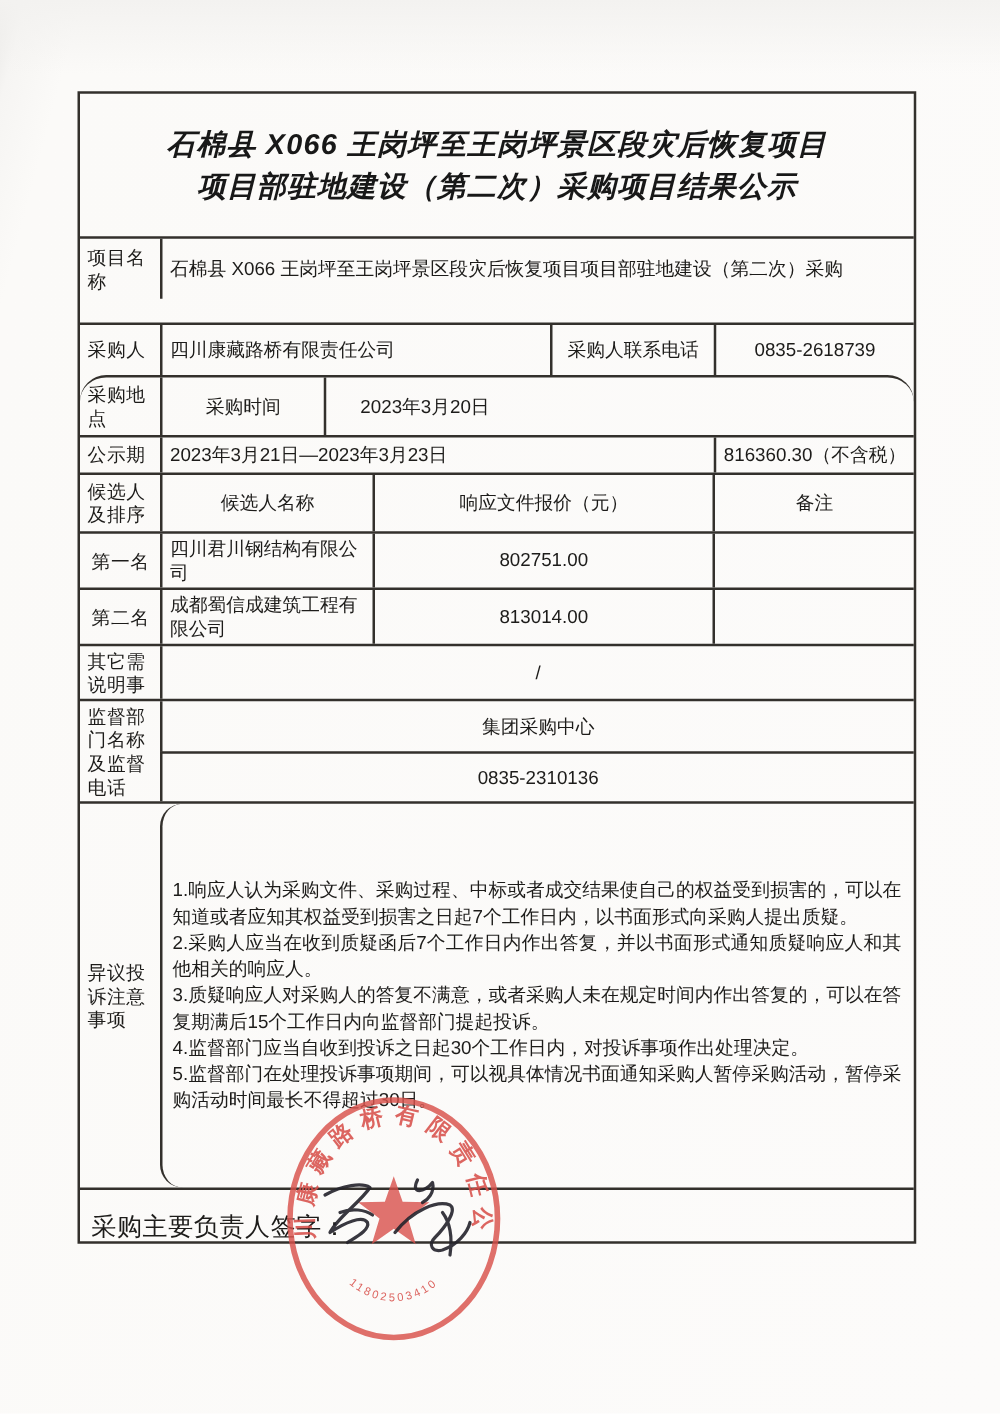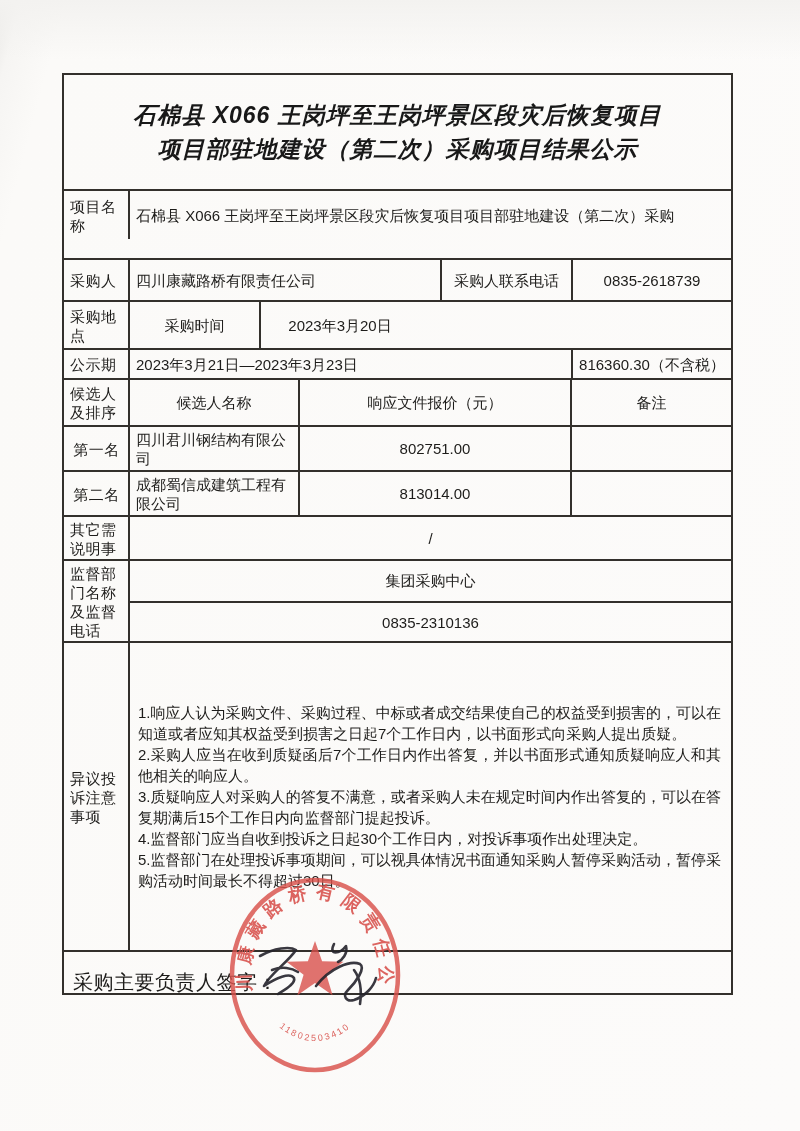--- a/index.html
+++ b/index.html
@@ -46,21 +46,21 @@
   .c-name{flex:0 0 170px;}
   .c-bid{flex:0 0 272px;}
   .c-rem{flex:0 0 161px;}
   .sup-right{flex:1;display:flex;flex-direction:column;}
   .sup-cell{
     box-sizing:border-box;display:flex;align-items:center;justify-content:center;
     font-size:15px;border-left:2px solid #33302c;
   }
   .sup-cell.second{border-top:2px solid #33302c;}
   .notice-body{flex:1;display:flex;flex-direction:column;justify-content:center;
-    padding:6px 10px 6px 8px;}
+    padding:6px 10px 6px 8px;border-radius:18px;}
   .notice-body p{margin:0;font-size:15px;line-height:21px;text-align:justify;}
   .sig-row{height:62px;}
   .sig-cell{flex:1;border-left:none;padding-left:9px;font-size:20px;letter-spacing:.5px;}
   .stamp{position:absolute;left:228px;top:877px;width:174px;height:196px;pointer-events:none;}
   .handsign{position:absolute;left:250px;top:926px;width:160px;height:95px;pointer-events:none;}
 </style>
 </head>
 <body>
 
 <div class="page">
@@ -77,21 +77,21 @@
       <div class="cell c-wide">石棉县 X066 王岗坪至王岗坪景区段灾后恢复项目项目部驻地建设（第二次）采购</div>
     </div>
 
     <div class="row" style="height:42px;margin-top:19px;">
       <div class="cell nb label">采购人</div>
       <div class="cell c-wide">四川康藏路桥有限责任公司</div>
       <div class="cell c-mid center">采购人联系电话</div>
       <div class="cell c-last center">0835-2618739</div>
     </div>
 
-    <div class="row" style="height:48px;">
+    <div class="row" style="height:48px;border-radius:21px;">
       <div class="cell nb label">采购地点</div>
       <div class="cell c-mid center">采购时间</div>
       <div class="cell c-last center">2023年3月20日</div>
     </div>
 
     <div class="row" style="height:30px;">
       <div class="cell nb label">公示期</div>
       <div class="cell c-wide">2023年3月21日—2023年3月23日</div>
       <div class="cell c-last center" style="padding:2px 2px;">816360.30（不含税）</div>
     </div>

